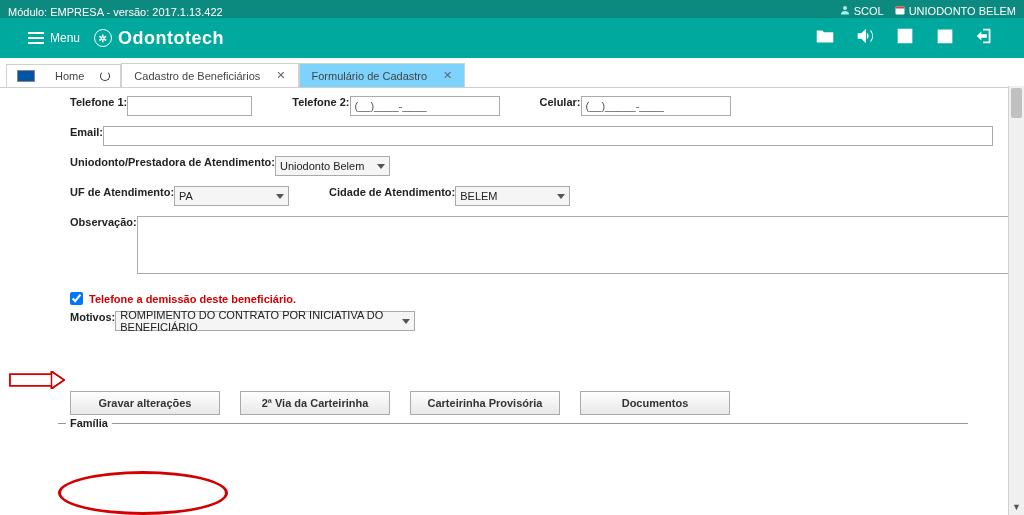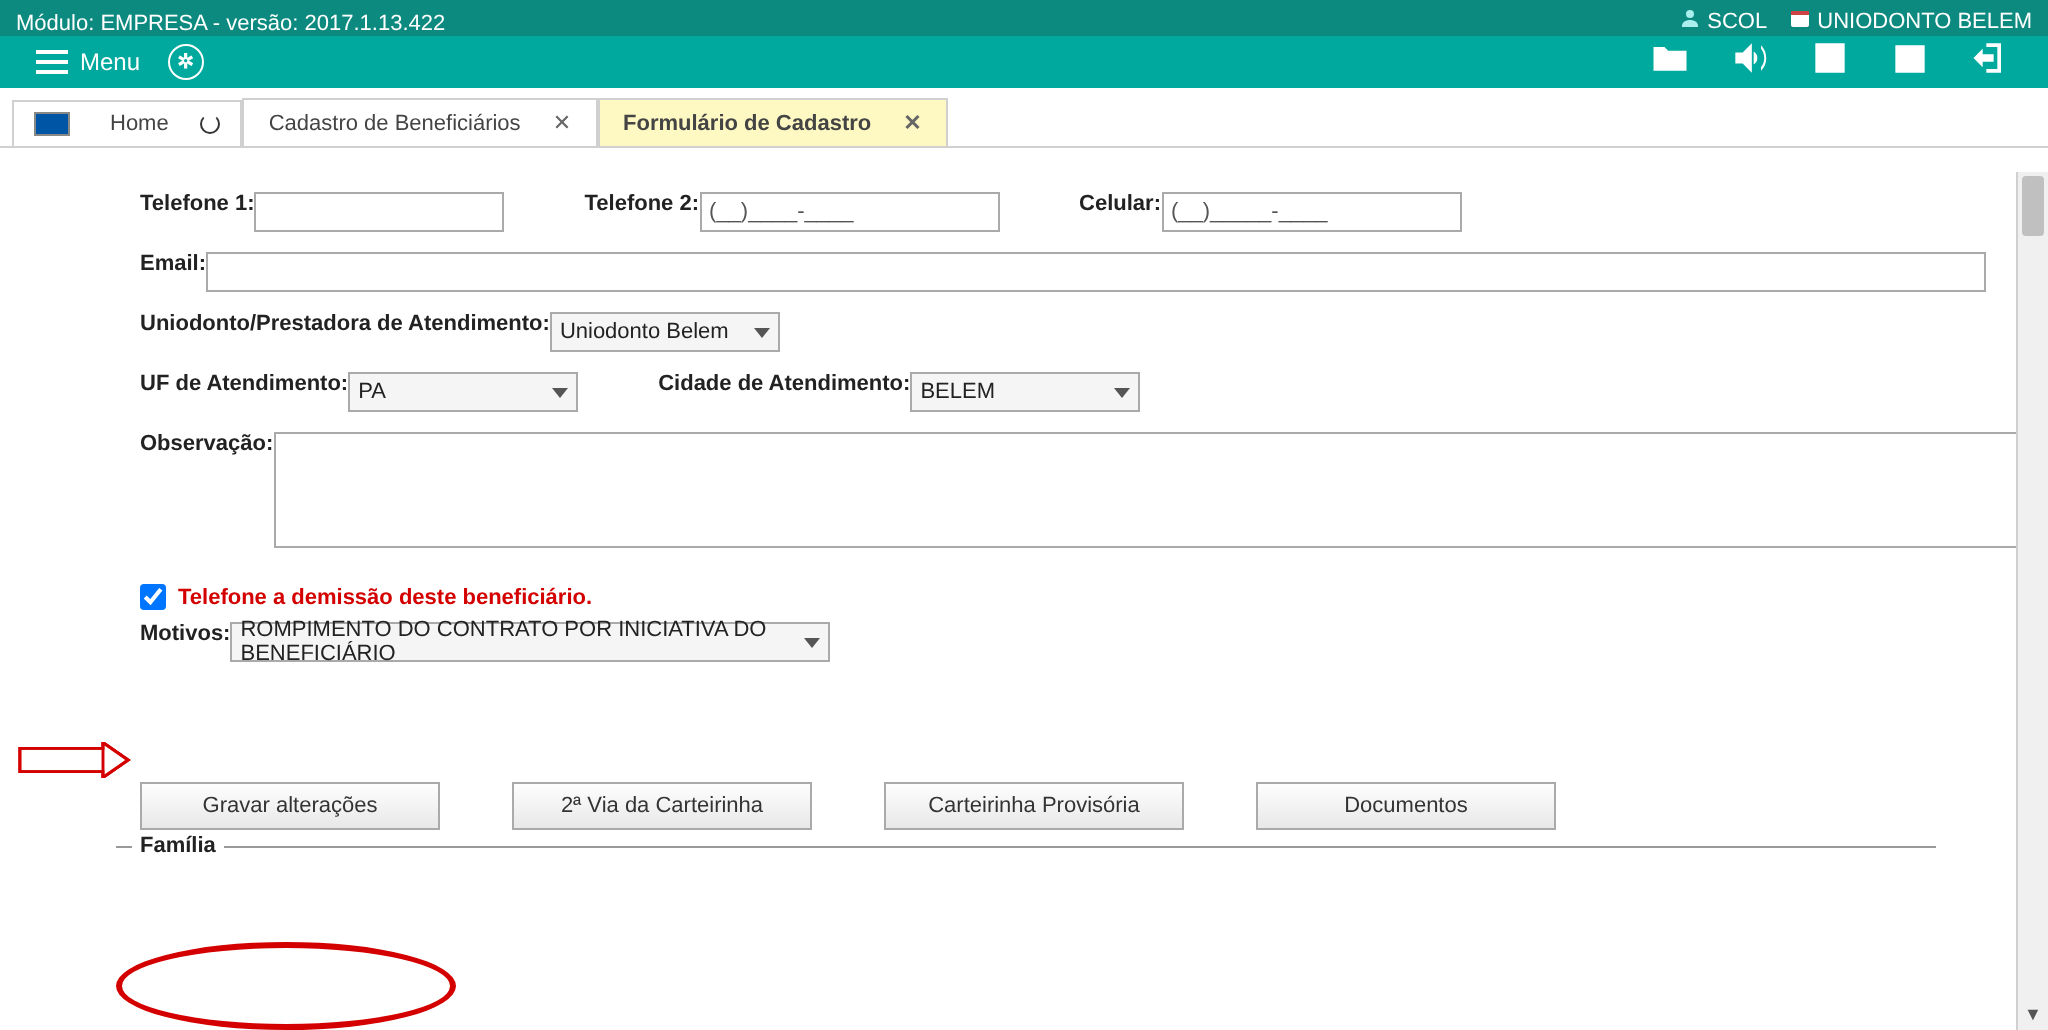--- a/index.html
+++ b/index.html
@@ -2,36 +2,36 @@
 <html><head>
 <meta charset="utf-8">
 <style>
 * { box-sizing: border-box; margin: 0; padding: 0; font-family: Arial, sans-serif; }
 body { background: #fff; width: 1024px; height: 515px; overflow: hidden; position: relative; }
 
 .topbar { background: #0d8a7f; color: #fff; height: 18px; font-size: 11px; display: flex; align-items: flex-end; padding: 0 8px; justify-content: space-between; }
 .topbar-right { display: flex; gap: 10px; align-items: center; }
 .topbar-right .usr { display: flex; align-items: center; gap: 3px; }
 
-.headerbar { background: #00a99d; height: 26px; display: flex; align-items: center; padding: 0 18px; justify-content: space-between; }
+.headerbar { background: #00a99d; height: 40px; display: flex; align-items: center; padding: 0 28px; justify-content: space-between; }
 .header-left { display: flex; align-items: center; gap: 14px; }
 .menu-btn { display: flex; align-items: center; gap: 6px; color: #fff; font-size: 12px; cursor: pointer; }
 .hamburger { display: inline-block; width: 16px; height: 12px; position: relative; }
 .hamburger span { position: absolute; left:0; right:0; height:2px; background:#fff; }
 .hamburger span:nth-child(1){top:0} .hamburger span:nth-child(2){top:5px} .hamburger span:nth-child(3){top:10px}
 .logo { color:#fff; font-size:18px; font-weight:bold; letter-spacing:0.5px; display:flex; align-items:center; gap:6px;}
 .logo .circ { width:18px; height:18px; border:1.5px solid #fff; border-radius:50%; display:flex; align-items:center; justify-content:center; font-size:10px;}
 .header-icons { display:flex; gap:18px; align-items:center; }
 .hicon { color:#fff; cursor:pointer; }
 .hicon svg { width:22px; height:22px; fill:#fff; }
 
 .tabstrip { border-bottom:1px solid #d0d0d0; height:30px; display:flex; align-items:flex-end; padding-left:6px; gap:0; background:#fff;}
 .tab { border:1px solid #d0d0d0; border-bottom:none; padding:5px 12px; font-size:11px; color:#444; background:#fff; position:relative; margin-right:0; display:flex; align-items:center; gap:16px; cursor:pointer;}
 .tab.home { padding:5px 10px; }
-.tab.active { background:#fef9c3;font-weight:bold; }
+.tab.active { background:#7dd3fc; }
 .tab .x { font-size:11px; color:#666; cursor:pointer; }
 .refresh-ico { display:inline-block; width:10px; height:10px; border:1.5px solid #333; border-radius:50%; border-top-color:transparent; position:relative;}
 .flag { width:18px; height:12px; background:linear-gradient(to bottom,#0055a4,#0055a4); display:inline-block; margin-right:4px; border:1px solid #888;}
 
 .content-wrap { position:absolute; top:86px; bottom:0; left:0; right:0; overflow:hidden; }
 .scrollbar { position:absolute; right:0; top:0; bottom:0; width:16px; background:#f0f0f0; border-left:1px solid #d0d0d0;}
 .scrollbar .thumb{ position:absolute; left:2px; right:2px; top:2px; height:30px; background:#c0c0c0; border-radius:2px;}
 .scrollbar .arr{ position:absolute; left:0; right:0; height:16px; display:flex; align-items:center; justify-content:center; font-size:9px; color:#555;}
 .scrollbar .arr.up{top:0} .scrollbar .arr.dn{bottom:0}
 
@@ -47,21 +47,21 @@
 .sel.w115{width:115px} .sel.w115b{width:115px}
 .sel.w380{width:300px}
 .obs { border:1px solid #aaa; width:890px; height:58px; background:#fff; resize:none;}
 .chk-row { display:flex; align-items:center; gap:6px; margin:18px 0 6px 0;}
 .chk-row .redtxt{ color:#d40000; font-weight:bold; font-size:11px;}
 .chk { width:13px; height:13px;}
 
 .arrow-ann { position:absolute; left:8px; top:285px; }
 .arrow-ann svg { width:58px; height:18px; }
 
-.btnrow { display:flex; gap:36px; margin-top:60px; margin-left:0;}
+.btnrow { display:flex; gap:20px; margin-top:60px; margin-left:0;font-weight:bold;}
 .btn { border:1px solid #aaa; background:linear-gradient(#fefefe,#e8e8e8); width:150px; height:24px; display:flex; align-items:center; justify-content:center; font-size:11px; color:#333; cursor:pointer;}
 
 .ellipse-ann { position:absolute; left:58px; top:385px; width:170px; height:44px; border:3px solid #d40000; border-radius:50%; pointer-events:none;}
 
 .familia-box { margin-top:8px; border-top:1px solid #999; position:relative; padding-top:6px; margin-left:-12px; width:910px;}
 .familia-box .leg { position:absolute; top:-7px; left:8px; background:#fff; padding:0 4px; font-size:11px; font-weight:bold;}
 
 .person-ico svg{width:12px;height:12px;fill:#aee;}
 .cal-ico svg{width:12px;height:12px;fill:#fff;}
 </style>
@@ -93,20 +93,21 @@
     <div class="menu-btn">
       <span class="hamburger">
           <span></span>
           <span></span>
           <span></span>
         </span>
       <span>Menu</span>
     </div>
     <div class="logo">
       <span class="circ">✲</span>
+      <span>Odontotech</span>
     </div>
   </div>
   <div class="header-icons">
     <span class="hicon"><svg viewBox="0 0 24 24">
           <path d="M3 6h6l2 2h10v11H3z"></path>
         </svg></span>
     <span class="hicon"><svg viewBox="0 0 24 24">
           <path d="M4 9v6h4l5 5V4L8 9H4zm12 3a4 4 0 0 0-2-3.5v7A4 4 0 0 0 16 12zm2-7v2a8 8 0 0 1 0 10v2a10 10 0 0 0 0-14z"></path>
         </svg></span>
     <span class="hicon"><svg viewBox="0 0 24 24">

